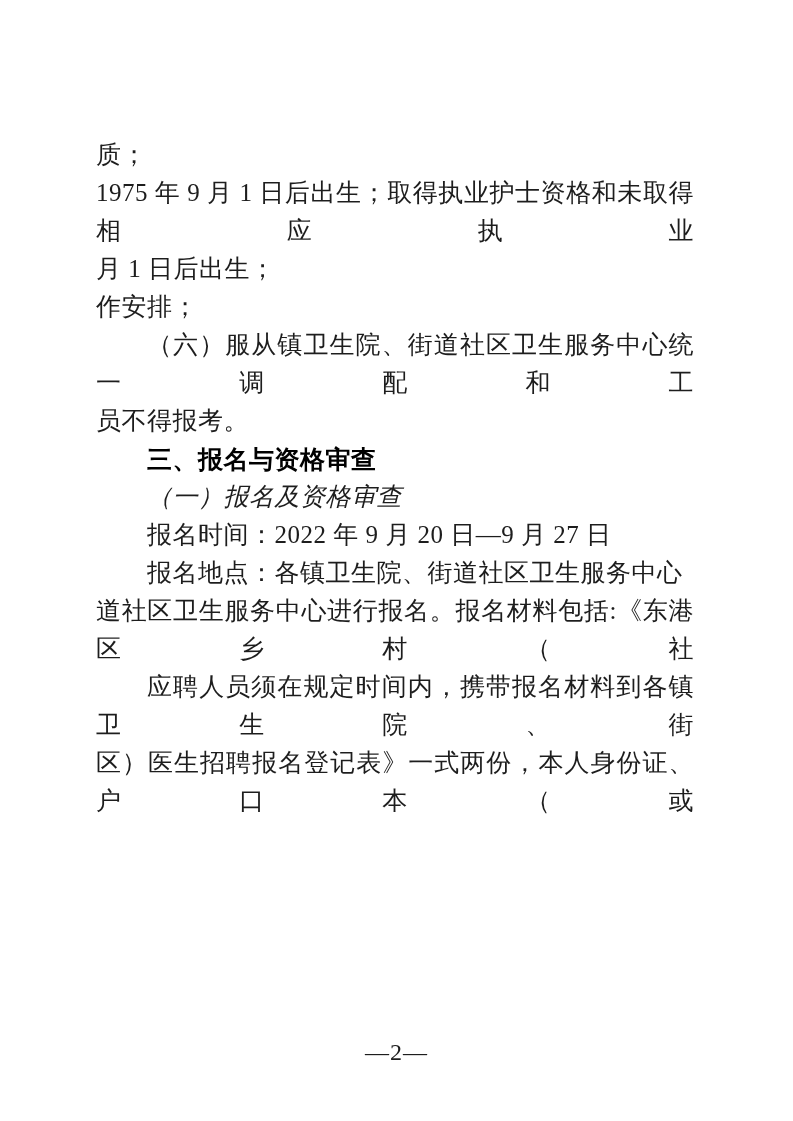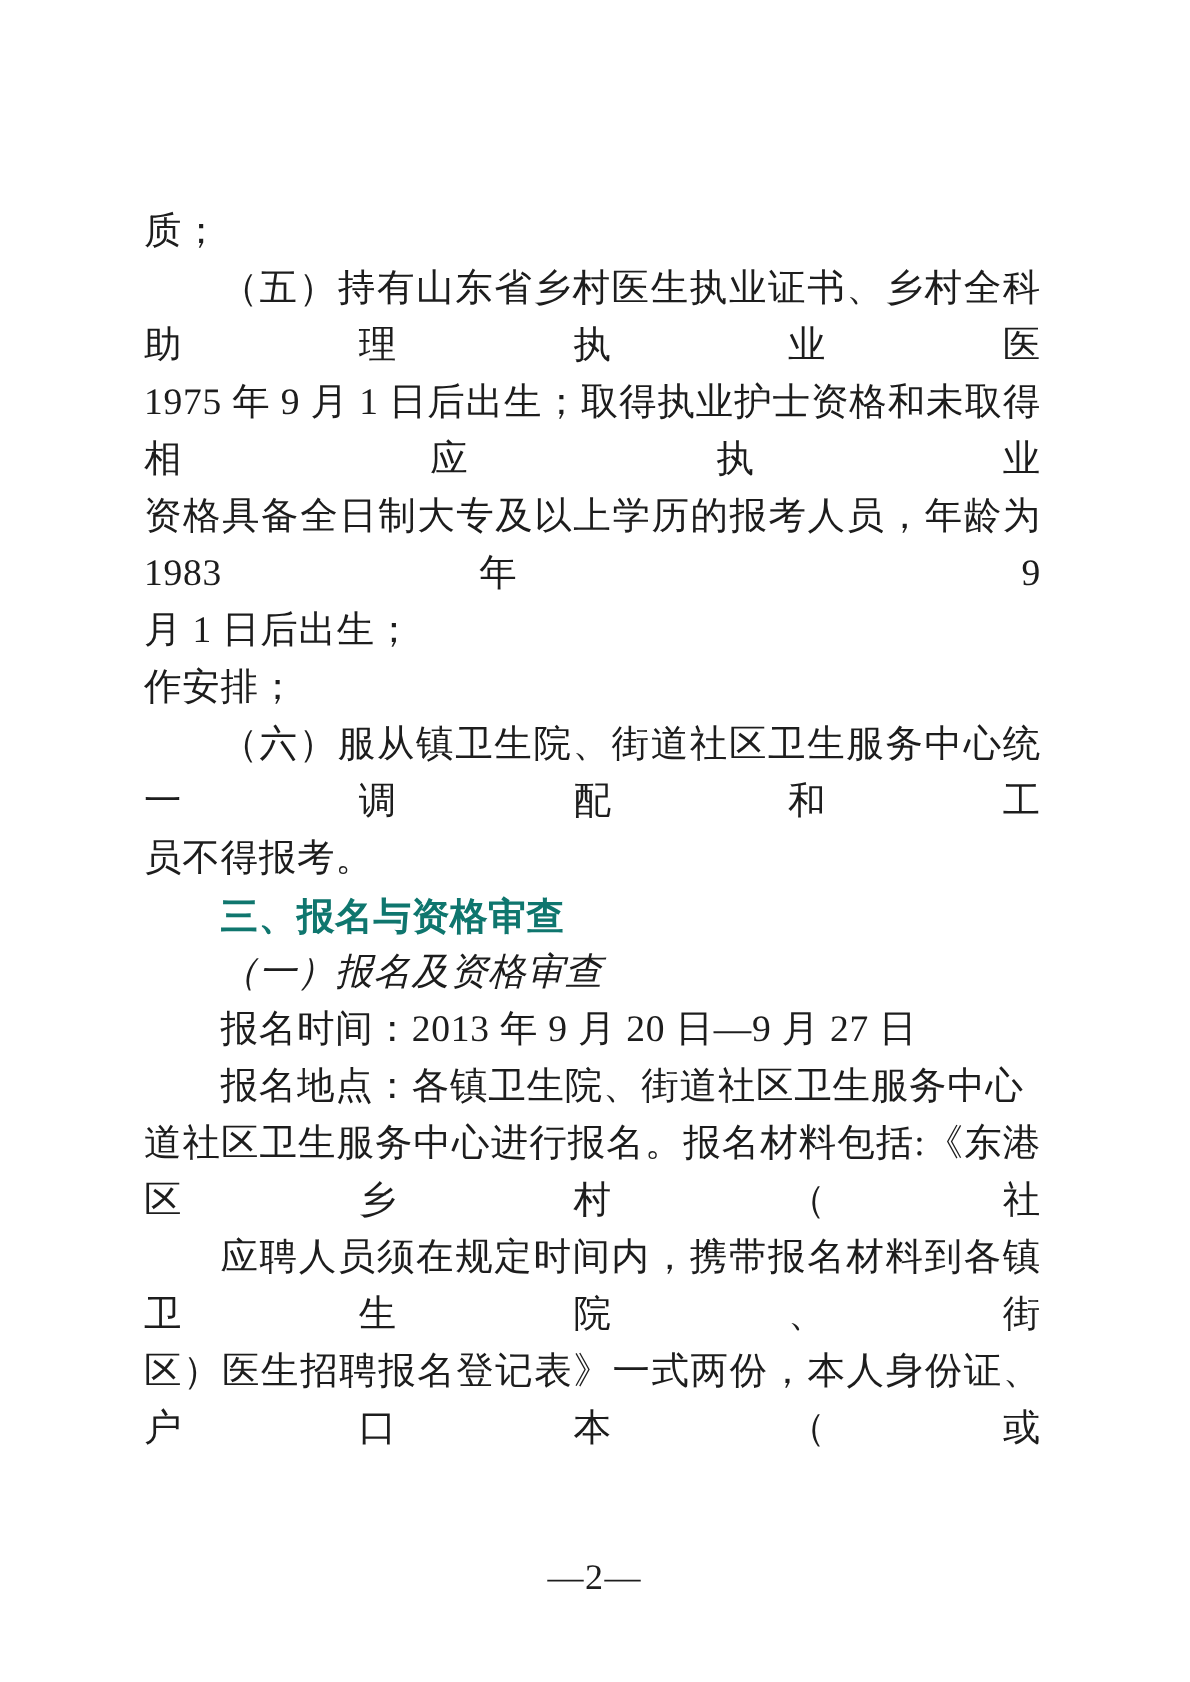--- a/index.html
+++ b/index.html
@@ -34,21 +34,21 @@
     text-align: justify;
     text-align-last: justify;
     text-justify: inter-character;
   }
   .line.indent {
     text-indent: 51px;
   }
   .line.heading {
     font-family: "Liberation Sans", "DejaVu Sans", sans-serif;
     font-weight: bold;
-    color: #0f766e;
+    color: #000000;
   }
   .line.subheading {
     font-style: italic;
   }
   .page-footer {
     position: absolute;
     left: 0;
     top: 1037px;
     width: 793px;
     text-align: center;
@@ -60,30 +60,28 @@
     color: #1d1d1d;
     letter-spacing: 1px;
   }
 </style>
 </head>
 <body>
 
 <div class="page">
   <div class="doc-body">
       <div class="line body">质；</div>
-      <div class="line body indent justify">（五）持有山东省乡村医生执业证书、乡村全科助理执业医</div>
       <div class="line body justify">1975 年 9 月 1 日后出生；取得执业护士资格和未取得相应执业</div>
-      <div class="line body justify">资格具备全日制大专及以上学历的报考人员，年龄为 1983 年 9</div>
       <div class="line body">月 1 日后出生；</div>
       <div class="line body">作安排；</div>
       <div class="line body indent justify">（六）服从镇卫生院、街道社区卫生服务中心统一调配和工</div>
       <div class="line body">员不得报考。</div>
       <div class="line heading indent">三、报名与资格审查</div>
       <div class="line subheading indent">（一）报名及资格审查</div>
-      <div class="line body indent">报名时间：2013 年 9 月 20 日—9 月 27 日</div>
+      <div class="line body indent">报名时间：2022 年 9 月 20 日—9 月 27 日</div>
       <div class="line body indent">报名地点：各镇卫生院、街道社区卫生服务中心</div>
       <div class="line body justify">道社区卫生服务中心进行报名。报名材料包括:《东港区乡村（社</div>
       <div class="line body indent justify">应聘人员须在规定时间内，携带报名材料到各镇卫生院、街</div>
       <div class="line body justify">区）医生招聘报名登记表》一式两份，本人身份证、户口本（或</div>
     </div>
   <div class="page-footer">
     <span class="page-number">—2—</span>
   </div>
 </div>
 

